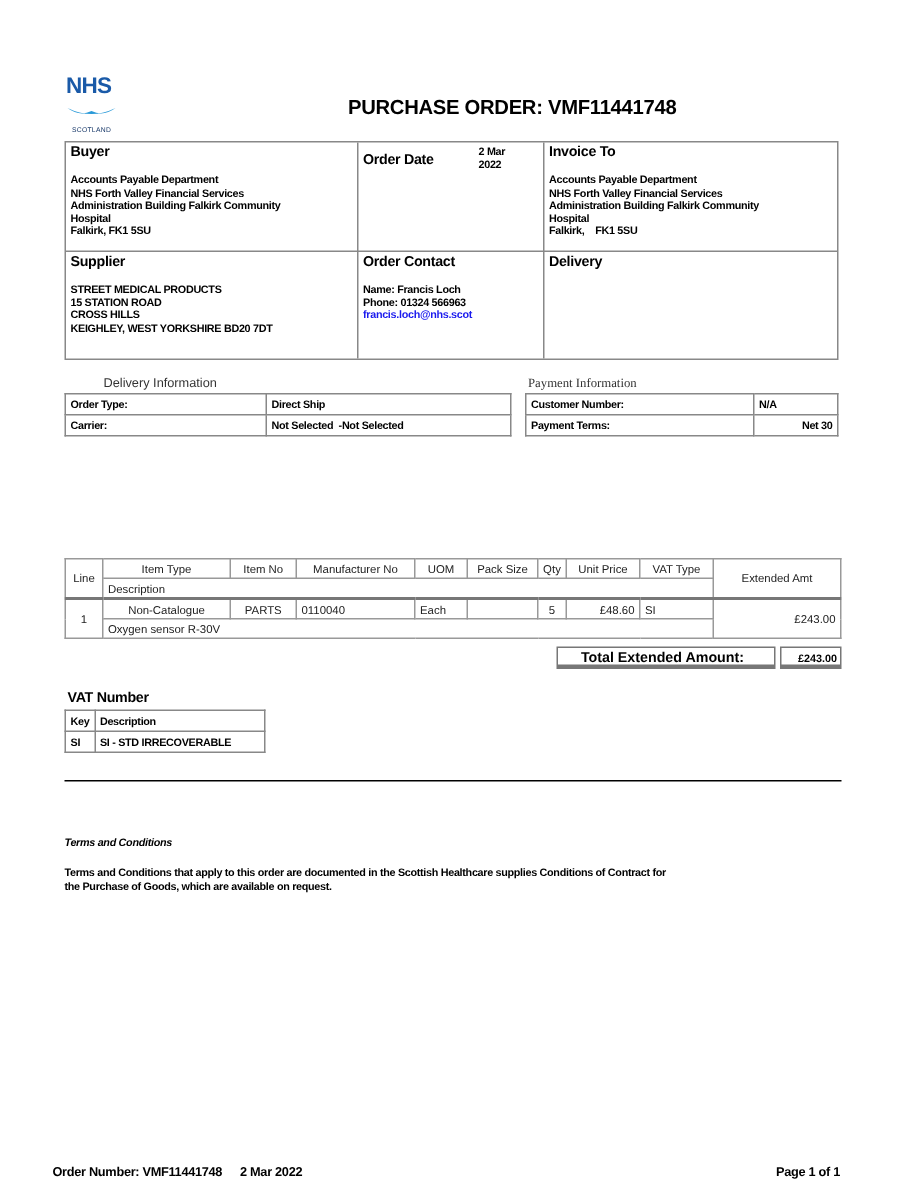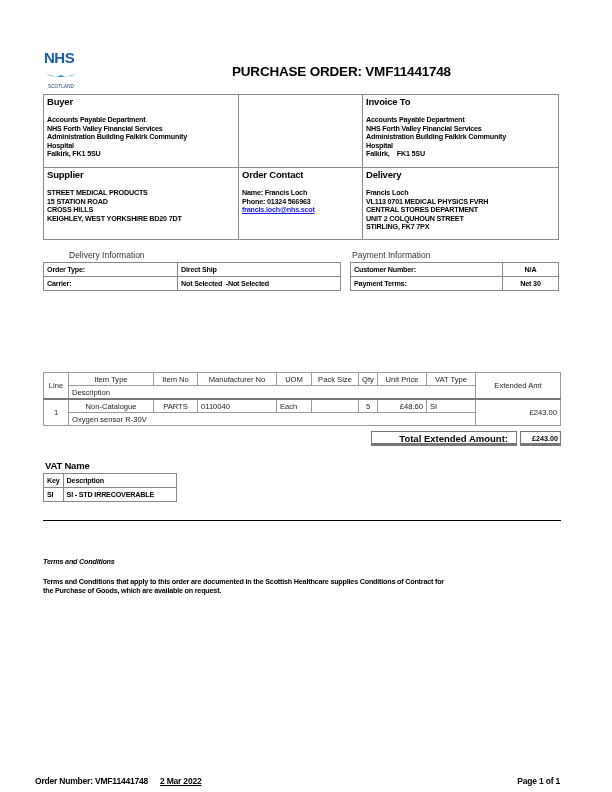--- a/index.html
+++ b/index.html
@@ -17,35 +17,35 @@
   .logo .scot { font-size: 4.5px; color: #1a3a6a; letter-spacing: 0.2px; margin-top: 1px; text-align: center; }
 
   .title { left: 232px; top: 64px; font-size: 13.5px; font-weight: bold; letter-spacing: -0.2px; }
 
   
   .hdr { left: 43px; top: 94px; width: 516px; height: 146px; border: 1px solid #888; box-sizing: border-box; }
   .cell { position: absolute; box-sizing: border-box; padding: 1px 3px; }
   .cell h4 { margin: 0; font-size: 9.5px; font-weight: bold; letter-spacing: -0.2px; line-height: 12px; }
   .vline { position: absolute; background: #888; width: 1px; }
   .hline { position: absolute; background: #888; height: 1px; }
-  a.email { color: #1a1aee; text-decoration: underline; }
+  a.email { color: #1a1aee; }
 
   
   .sec-title { font-size: 8.5px; color: #333; }
   table.info { border-collapse: collapse; position: absolute; }
   table.info td { border: 1px solid #888; padding: 0 3px; height: 13px; font-size: 7.2px; font-weight: bold; letter-spacing: -0.2px; }
 
   
   table.items { border-collapse: collapse; position: absolute; left: 43px; top: 372px; width: 518px; }
   table.items td { border: 1px solid #999; font-size: 7.6px; color: #222; padding: 0 3px; height: 12px; }
   table.items .c { text-align: center; }
   table.items .r { text-align: right; }
   table.items tr.sep td { border-top: 2px solid #777; }
 
-  .total-lbl { left: 371px; top: 431px; width: 146px; height: 15px; border: 1px solid #777; border-bottom: 3px solid #777; box-sizing: border-box; text-align: right; font-size: 9.5px; font-weight: bold; padding-right: 8px; line-height: 13px; }
+  .total-lbl { left: 371px; top: 431px; width: 146px; height: 15px; border: 1px solid #777; border-bottom: 3px solid #777; box-sizing: border-box; text-align: right; font-size: 9.5px; font-weight: bold; padding-right: 20px; line-height: 13px; }
   .total-val { left: 520px; top: 431px; width: 41px; height: 15px; border: 1px solid #777; border-bottom: 3px solid #777; box-sizing: border-box; text-align: right; font-size: 7.2px; font-weight: bold; padding-right: 2px; line-height: 13px; }
 
   table.vat { border-collapse: collapse; position: absolute; left: 43px; top: 473px; }
   table.vat td { border: 1px solid #888; font-size: 7.2px; font-weight: bold; padding: 0 3px; height: 13px; letter-spacing: -0.2px; }
 
   .rule { left: 43px; top: 520px; width: 518px; height: 1px; background: #000; }
 
   .footer { font-size: 8.5px; font-weight: bold; letter-spacing: -0.2px; }
 </style>
 </head>
@@ -70,20 +70,27 @@
     <h4>Buyer</h4>
     <div class="tiny" style="margin-top:8px;">
       <div>Accounts Payable Department</div>
       <div>NHS Forth Valley Financial Services</div>
       <div>Administration Building Falkirk Community</div>
       <div>Hospital</div>
       <div>Falkirk,  FK1 5SU</div>
     </div>
   </div>
 
+  <div class="cell" style="left:195px; top:0; width:123px; height:72px;">
+    <h4 style="position:absolute; left:3px; top:6px;">Order Date</h4>
+    <div class="tiny" style="position:absolute; left:80px; top:2px;">
+      <div>2 Mar</div>
+      <div>2022</div>
+    </div>
+  </div>
 
   <div class="cell" style="left:319px; top:0; width:195px; height:72px;">
     <h4>Invoice To</h4>
     <div class="tiny" style="margin-top:8px;">
       <div>Accounts Payable Department</div>
       <div>NHS Forth Valley Financial Services</div>
       <div>Administration Building Falkirk Community</div>
       <div>Hospital</div>
       <div style="white-space:pre;">Falkirk,    FK1 5SU</div>
     </div>
@@ -103,54 +110,47 @@
     <h4>Order Contact</h4>
     <div class="tiny" style="margin-top:8px;">
       <div>Name: Francis Loch</div>
       <div>Phone: 01324 566963</div>
       <div><a class="email">francis.loch@nhs.scot</a></div>
     </div>
   </div>
 
   <div class="cell" style="left:319px; top:73px; width:195px; height:71px;">
     <h4>Delivery</h4>
-    <div class="tiny" style="margin-top:8px;">
-      <div>Francis Loch</div>
-      <div>VL113 0701 MEDICAL PHYSICS FVRH</div>
-      <div>CENTRAL STORES DEPARTMENT</div>
-      <div>UNIT 2 COLQUHOUN STREET</div>
-      <div>STIRLING,  FK7 7PX</div>
-    </div>
   </div>
 </div>
 
 <div class="abs sec-title" style="left:45px; top:250px;margin-left:24px;">Delivery Information</div>
 <table class="info" style="left:43px; top:262px; width:298px;">
   <tbody>
       <tr>
     <td style="width:127px;">Order Type:</td>
     <td>Direct Ship</td>
   </tr>
   <tr>
     <td>Carrier:</td>
     <td style="white-space:pre;">Not Selected  -Not Selected</td>
   </tr>
 </tbody>
   </table>
 
-<div class="abs sec-title" style="left:352px; top:250px;">Payment Information</div>
+<div class="abs sec-title" style="left:352px; top:250px;font-family:Liberation Serif, serif;">Payment Information</div>
 <table class="info" style="left:350px; top:262px; width:209px;">
   <tbody>
       <tr>
     <td style="width:145px;">Customer Number:</td>
-    <td style="text-align:center;margin-top:36px;">N/A</td>
+    <td style="text-align:left;margin-top:36px;">N/A</td>
   </tr>
   <tr>
     <td>Payment Terms:</td>
-    <td style="text-align:center;">Net 30</td>
+    <td style="text-align:right;">Net 30</td>
   </tr>
 </tbody>
   </table>
 
 <table class="items">
   <tbody>
       <tr>
     <td rowspan="2" class="c" style="width:18px;">Line</td>
     <td class="c" style="width:78px;">Item Type</td>
     <td class="c" style="width:37px;">Item No</td>
@@ -179,21 +179,21 @@
   </tr>
   <tr>
     <td colspan="8">Oxygen sensor R-30V</td>
   </tr>
 </tbody>
   </table>
 
 <div class="abs total-lbl">Total Extended Amount:</div>
 <div class="abs total-val">£243.00</div>
 
-<div class="abs b" style="left:45px; top:460px; font-size:9.5px; letter-spacing:-0.2px;">VAT Name</div>
+<div class="abs b" style="left:45px; top:460px; font-size:9.5px; letter-spacing:-0.2px;">VAT Number</div>
 <table class="vat">
   <tbody>
       <tr>
     <td style="width:9px;">Key</td>
     <td style="width:106px;">Description</td>
   </tr>
   <tr>
     <td>SI</td>
     <td>SI - STD IRRECOVERABLE</td>
   </tr>
@@ -202,14 +202,14 @@
 
 <div class="abs rule"></div>
 
 <div class="abs tiny" style="left:43px; top:558px; font-style:italic;">Terms and Conditions</div>
 <div class="abs tiny" style="left:43px; top:578px; width:520px;">
   <div>Terms and Conditions that apply to this order are documented in the Scottish Healthcare supplies Conditions of Contract for</div>
   <div>the Purchase of Goods, which are available on request.</div>
 </div>
 
 <div class="abs footer" style="left:35px; top:776px;">Order Number: VMF11441748</div>
-<div class="abs footer" style="left:160px; top:776px;text-decoration:underline;">2 Mar 2022</div>
+<div class="abs footer" style="left:160px; top:776px;">2 Mar 2022</div>
 <div class="abs footer" style="right:52px; top:776px;">Page 1 of 1</div>
 
 </body></html>

